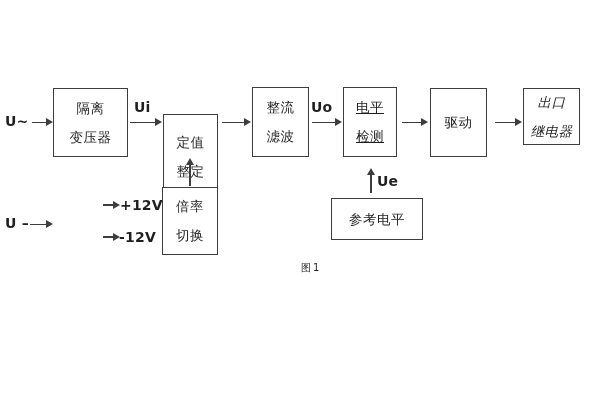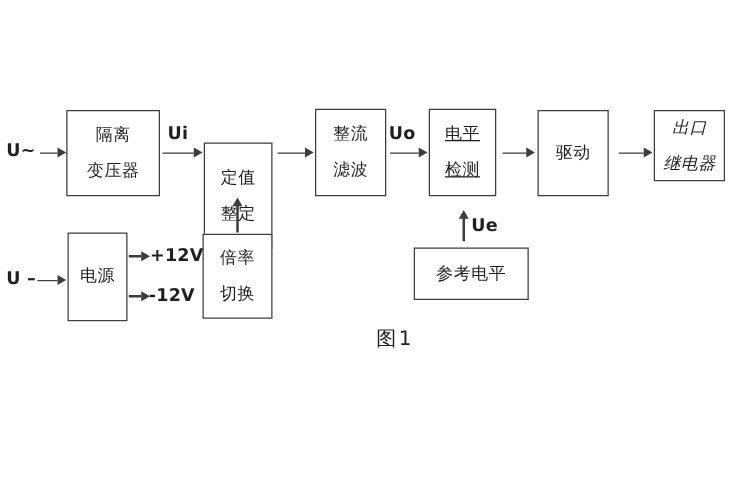--- a/index.html
+++ b/index.html
@@ -12,21 +12,21 @@
   }
   .box {
     position:absolute; box-sizing:border-box;
     border:1.4px solid var(--line,#3d3d3d);
     background:#ffffff;
     display:flex; flex-direction:column; align-items:center; justify-content:center;
     font-size:13.5px; line-height:29px; letter-spacing:0.5px;
     white-space:nowrap;
   }
   .sig { position:absolute; font-size:14px; font-weight:600; letter-spacing:0.2px; white-space:nowrap; }
-  .caption { position:absolute; font-size:16px; letter-spacing:2px; }
+  .caption { position:absolute; font-size:10px; letter-spacing:2px; }
   
   .harrow { position:absolute; height:1.5px; background:var(--line,#3d3d3d); }
   .harrow::after {
     content:""; position:absolute; right:-7px; top:-3.2px; width:0; height:0;
     border-left:7px solid var(--line,#3d3d3d);
     border-top:4px solid transparent; border-bottom:4px solid transparent;
   }
   
   .varrow { position:absolute; width:1.5px; background:var(--line,#3d3d3d); }
   .varrow::before {
@@ -62,23 +62,20 @@
 
   <div class="box" style="left:430px; top:88px; width:57px; height:69px;">
     <span>驱动</span>
   </div>
 
   <div class="box" style="left:523px; top:88px; width:57px; height:57px;font-style:italic;">
     <span>出口</span>
     <span>继电器</span>
   </div>
 
-  <div class="box" style="left:54px; top:186px; width:48px; height:71px;">
-    <span>电源</span>
-  </div>
 
   <div class="box" style="left:162px; top:187px; width:56px; height:68px;">
     <span>倍率</span>
     <span>切换</span>
   </div>
 
   <div class="box" style="left:331px; top:198px; width:92px; height:42px;">
     <span>参考电平</span>
   </div>
 

